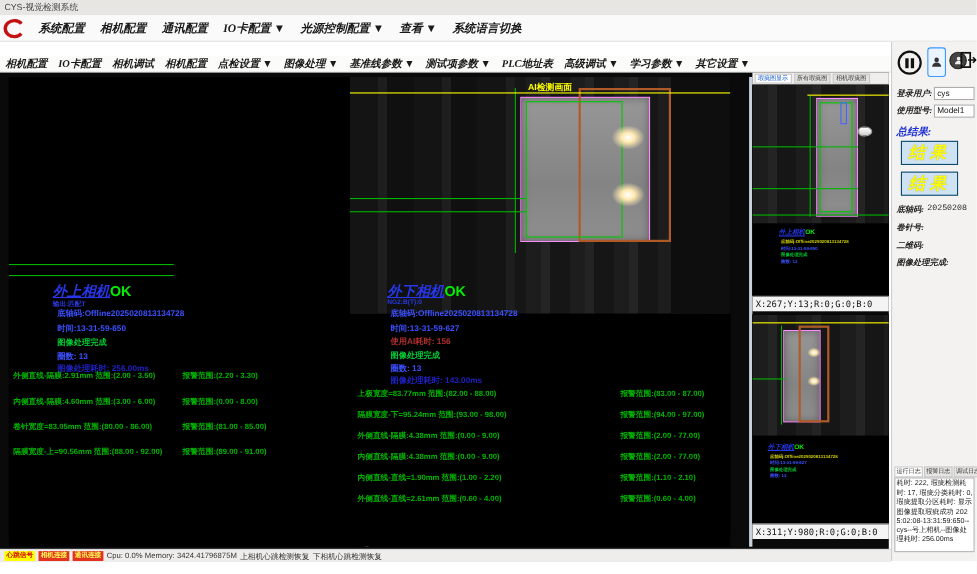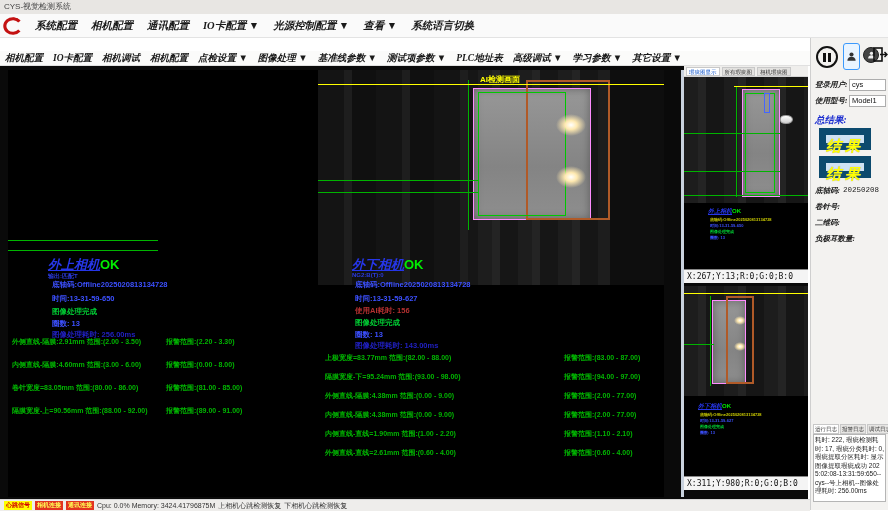--- a/index.html
+++ b/index.html
@@ -89,21 +89,21 @@
   .sbtn.sel { border:1px solid #3b99fc; background:#e9f4ff; }
   .pause-circle { width:22px; height:22px; border:2.5px solid #111; border-radius:50%;
     display:flex; align-items:center; justify-content:center; gap:2.5px; }
   .pause-circle i { display:block; width:2.8px; height:9px; background:#111; }
   .slabel { position:absolute; font-size:7.5px; color:#222; font-weight:bold;
     font-family:"Liberation Serif","DejaVu Serif",serif; font-style:italic; white-space:nowrap;}
   .sval { position:absolute; font-size:7.5px; color:#111; background:#fff;
     border:1px solid #adadad; padding:0 2px; line-height:10px; white-space:nowrap;}
   .total { color:#1d2fd0; font-size:9.5px; }
   .resultbox { position:absolute; width:52px; height:22px; background:#cfe2f3;
-    border:7px solid #0c4a6e; color:#ffff00; font-size:15px; font-weight:bold;
+    border:1px solid #0c4a6e; color:#ffff00; font-size:15px; font-weight:bold;
     text-align:center; line-height:22px; letter-spacing:4px;
     font-family:"Liberation Serif","DejaVu Serif",serif; font-style:italic;
     text-shadow:0 0 1px #999; }
   .logtabs { position:absolute; left:2px; top:386px; display:flex; gap:1px; }
   .logtab { font-size:5.5px; color:#333; background:#e6e5e3; border:1px solid #c8c8c8;
     padding:0 1px; line-height:8px; white-space:nowrap;}
   .logtab.active { background:#fff; }
   .logbox { position:absolute; left:2px; top:396px; width:73px; height:68px; background:#fff;
     border:1px solid #b5b5b5; font-size:6.5px; color:#222; line-height:8.5px; padding:1px;
     overflow:hidden; word-break:break-all; }
@@ -345,21 +345,21 @@
     <span class="sval" style="left:38px;top:57px;width:37px">Model1</span>
 
     <span class="slabel total" style="left:4px;top:76px">总结果:</span>
     <div class="resultbox" style="left:8px;top:90px">结果</div>
     <div class="resultbox" style="left:8px;top:118px">结果</div>
 
     <span class="slabel" style="left:4px;top:148px">底轴码:</span>
     <span class="slabel" style="left:32px;top:148px;font-style:normal;font-family:Liberation Mono, monospace;font-weight:normal">20250208</span>
     <span class="slabel" style="left:4px;top:164px">卷针号:</span>
     <span class="slabel" style="left:4px;top:180px">二维码:</span>
-    <span class="slabel" style="left:4px;top:196px">负极耳数量:</span>
+    <span class="slabel" style="left:4px;top:196px">图像处理完成:</span>
 
     <div class="logtabs">
       <span class="logtab active">运行日志</span>
       <span class="logtab">报警日志</span>
       <span class="logtab">调试日志</span>
     </div>
     <div class="logbox">耗时: 222, 瑕疵检测耗时: 17, 瑕疵分类耗时: 0, 瑕疵提取分区耗时: 显示图像提取瑕疵成功 2025:02:08-13:31:59:650--cys--号上相机--图像处理耗时: 256.00ms</div>
   </div>
 
   <div class="abs" id="statusbar">

